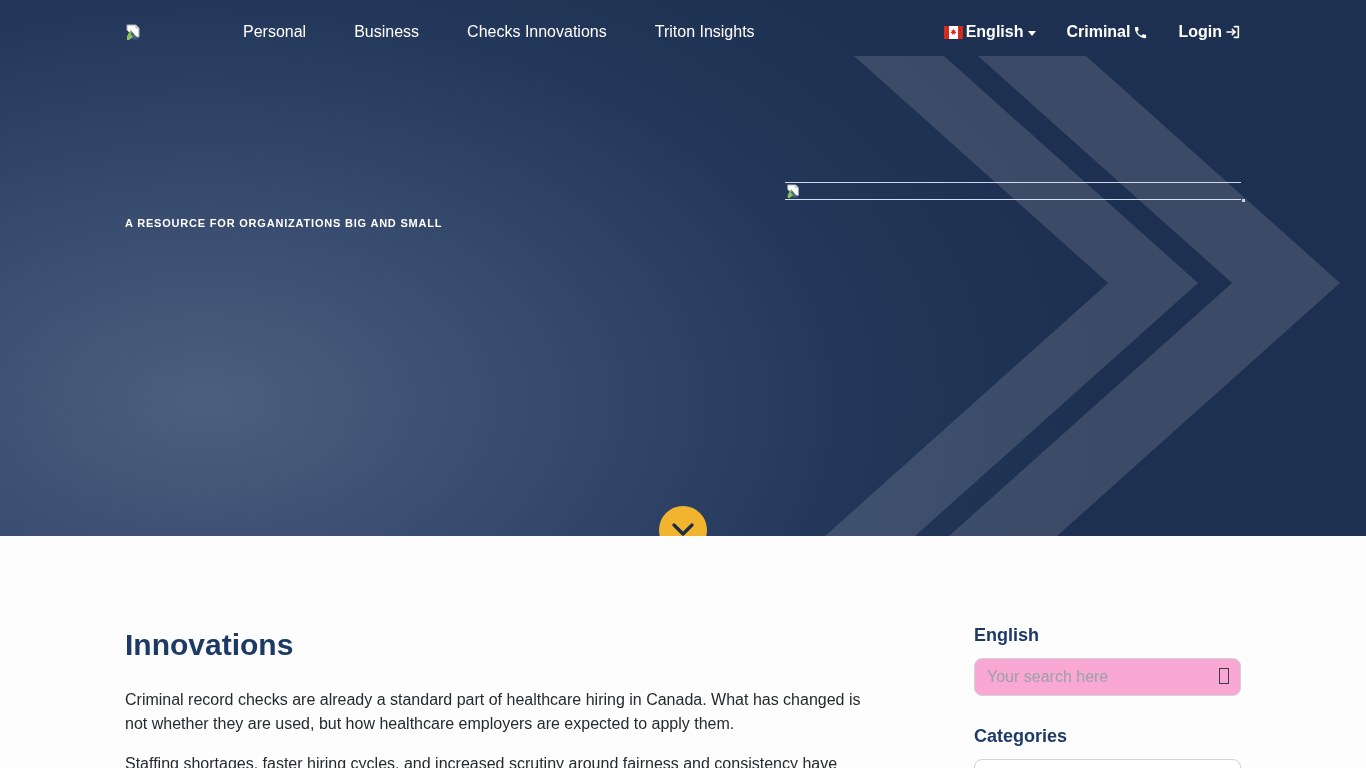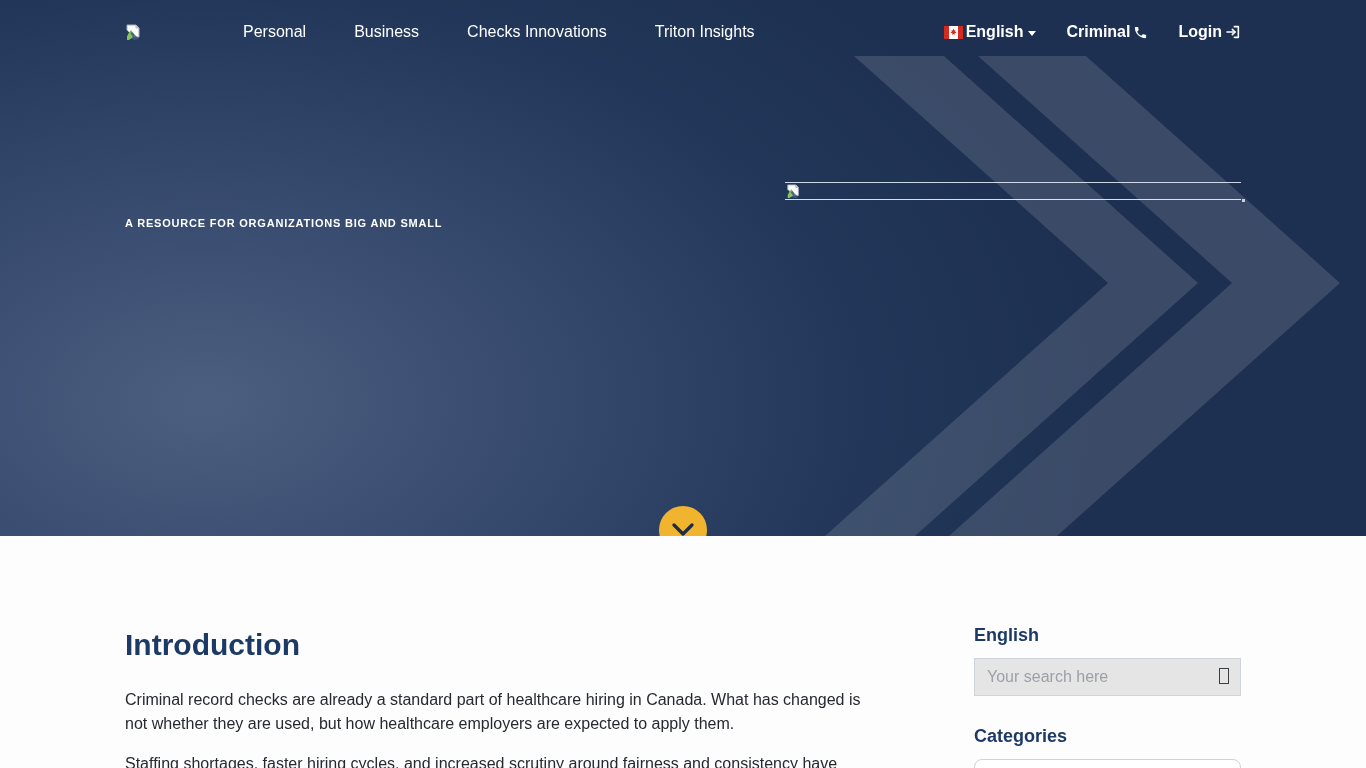--- a/index.html
+++ b/index.html
@@ -52,22 +52,22 @@
   .content { padding-top:92px; }
   .content-row { display:flex; align-items:flex-start; }
   .article { width:736px; }
   .article h2 { color:#1D3A66; font-size:30px; font-weight:700; margin-bottom:26px; }
   .article p { color:#26292e; font-size:16px; line-height:24px; margin-bottom:16px; }
 
   .sidebar { margin-left:auto; width:267px; margin-top:-3px; }
   .sidebar h3 { color:#1D3A66; font-size:18px; font-weight:700; margin-bottom:12px; }
   .search-wrap { position:relative; }
   .search-input {
-    width:100%; height:38px; border:1px solid #ced4da; border-radius:0;
-    padding:0 36px 0 12px; font-size:16px; color:#26292e; background:#e5e5e5; outline:none;
+    width:100%; height:38px; border:1px solid #ced4da; border-radius:8px;
+    padding:0 36px 0 12px; font-size:16px; color:#26292e; background:#f9a8d4; outline:none;
     font-family:"Liberation Sans","DejaVu Sans",sans-serif;
   }
   .search-input::placeholder { color:#9ba1a8; }
   .tofu-box { position:absolute; right:12px; top:10px; width:10px; height:16px; border:1.5px solid #3c4043; cursor:pointer; }
   .categories-block { margin-top:30px; }
   .fake-select {
     margin-top:0px; width:100%; height:38px; border:1px solid #ced4da; border-radius:8px;
     background:#fff; color:#26292e; font-size:16px; padding:9px 12px; cursor:pointer;
   }
 </style>
@@ -153,21 +153,21 @@
     <svg width="22" height="14" viewBox="0 0 22 14" fill="none" stroke="#1d2c47" stroke-width="3.2" stroke-linecap="round" stroke-linejoin="round">
       <polyline points="2,2 11,11 20,2"></polyline>
     </svg>
   </button>
 </section>
 
 <main class="content">
   <div class="container content-row">
 
     <article class="article">
-      <h2>Introduction</h2>
+      <h2>Innovations</h2>
       <p>Criminal record checks are already a standard part of healthcare hiring in Canada. What has changed is not whether they are used, but how healthcare employers are expected to apply them.</p>
       <p>Staffing shortages, faster hiring cycles, and increased scrutiny around fairness and consistency have</p>
     </article>
 
     <aside class="sidebar">
       <h3>English</h3>
       <div class="search-wrap">
         <input class="search-input" type="text" placeholder="Your search here" style="">
         <span class="tofu-box"></span>
       </div>

